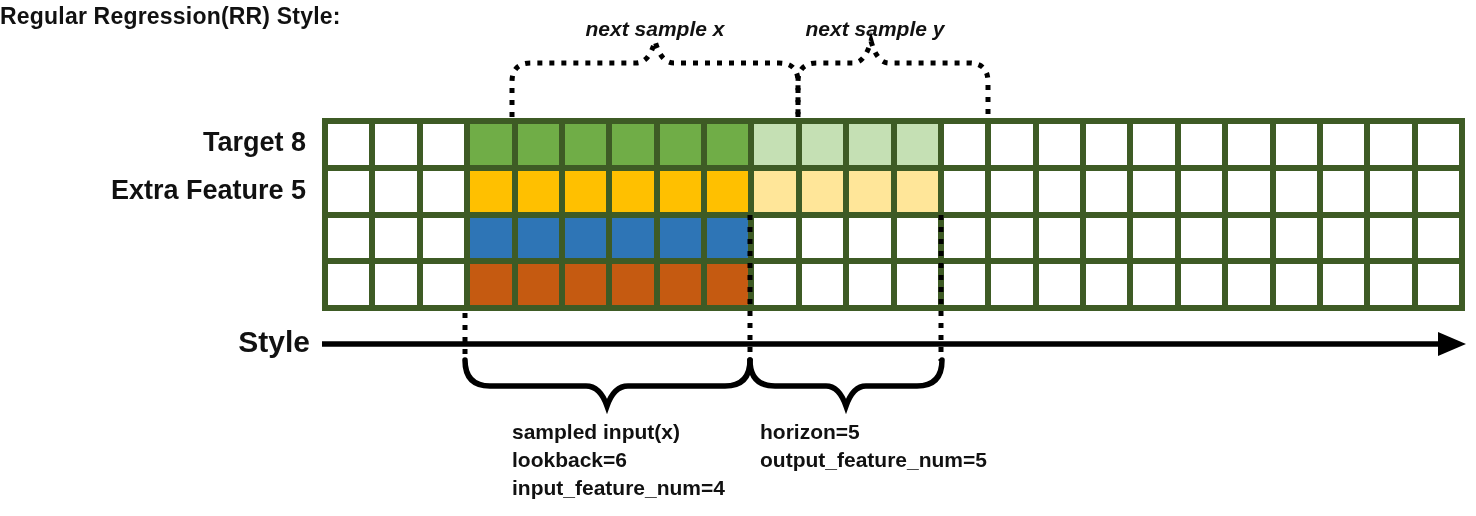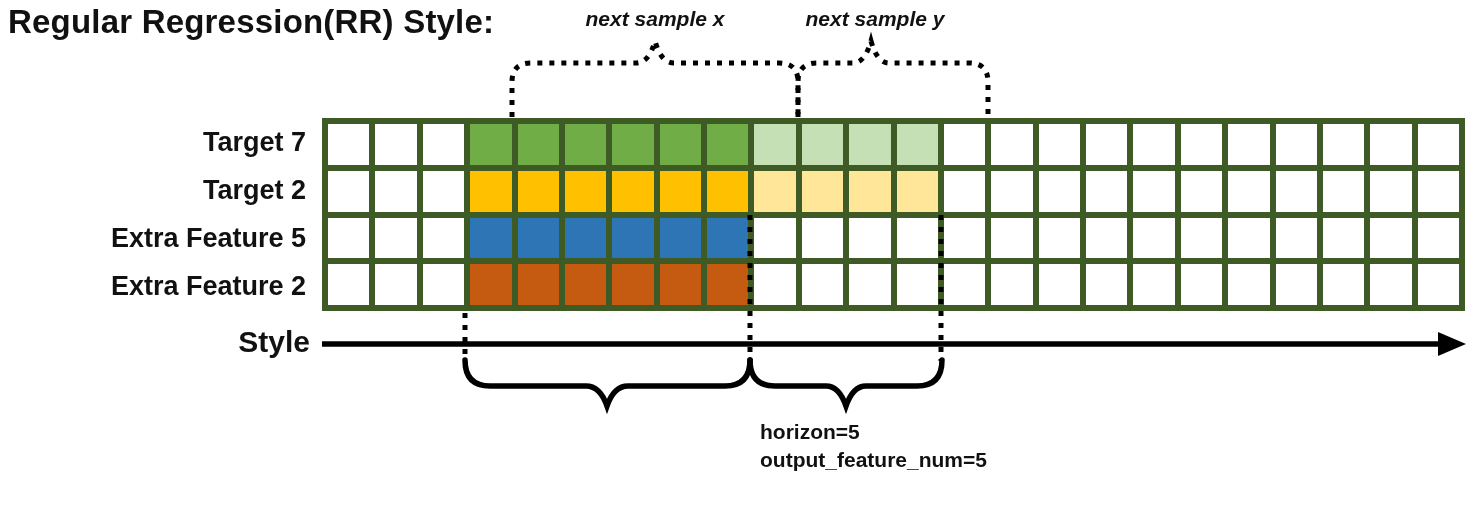--- a/index.html
+++ b/index.html
@@ -1,25 +1,25 @@
 <!DOCTYPE html>
 <html><head>
 <meta charset="utf-8">
 <style>
   html,body { margin:0; padding:0; background:#ffffff; }
   .canvas {
     position:relative; width:1476px; height:516px; background:#ffffff;
     font-family:"Liberation Sans", sans-serif; overflow:hidden; color:#111;
   }
   .title {
-    position:absolute; left:8px; top:3px;
-    font-size:33px; font-weight:bold; letter-spacing:0.2px;
+    position:absolute; left:0; top:3px;
+    font-size:23px; font-weight:bold; letter-spacing:0.2px;
   }
   .next-label {
-    position:absolute; top:7px; font-size:21px; font-style:italic; font-weight:600;
+    position:absolute; top:17px; font-size:21px; font-style:italic; font-weight:600;
     text-align:center;
   }
   #next-x-label { left:512px; width:286px; }
   #next-y-label { left:780px; width:190px; }
 
   .row-labels {
     position:absolute; left:0; top:118px; width:306px; height:193px;
     display:grid; grid-template-rows:repeat(4,1fr);
   }
   .row-label {
@@ -58,24 +58,22 @@
 <body>
 
 <div class="canvas">
 
   <div class="title">Regular Regression(RR) Style:</div>
 
   <div class="next-label" id="next-x-label">next sample x</div>
   <div class="next-label" id="next-y-label">next sample y</div>
 
   <div class="row-labels" id="row-labels">
-      <div class="row-label">Target 7</div>
-      <div class="row-label">Target 2</div>
+      <div class="row-label">Target 8</div>
       <div class="row-label">Extra Feature 5</div>
-      <div class="row-label">Extra Feature 2</div>
     </div>
 
   <div class="grid" id="grid" style="background: rgb(62, 91, 37);">
       <div class="cell" style="background: rgb(255, 255, 255);"></div>
       <div class="cell" style="background: rgb(255, 255, 255);"></div>
       <div class="cell" style="background: rgb(255, 255, 255);"></div>
       <div class="cell" style="background: rgb(112, 173, 71);"></div>
       <div class="cell" style="background: rgb(112, 173, 71);"></div>
       <div class="cell" style="background: rgb(112, 173, 71);"></div>
       <div class="cell" style="background: rgb(112, 173, 71);"></div>
@@ -183,18 +181,23 @@
     <line class="dotted" x1="941" y1="215" x2="941" y2="361"></line>
 
     <line class="axis" x1="322" y1="344" x2="1438" y2="344"></line>
     <polygon class="arrowhead" points="1438,332 1466,344 1438,356"></polygon>
 
     <path class="brace" d="M 465 360 Q 465 386 490 386 L 586 386 Q 600 386 607 406 Q 614 386 628 386 L 725 386 Q 750 386 750 360"></path>
 
     <path class="brace" d="M 750 360 Q 750 386 775 386 L 826 386 Q 839 386 846 406 Q 853 386 866 386 L 917 386 Q 942 386 942 360"></path>
   </svg>
 
+  <div class="anno-text" id="input-text">
+      <div>sampled input(x)</div>
+      <div>lookback=6</div>
+      <div>input_feature_num=4</div>
+    </div>
   <div class="anno-text" id="output-text">
       <div>horizon=5</div>
       <div>output_feature_num=5</div>
     </div>
 
 </div>
 
 </body></html>

